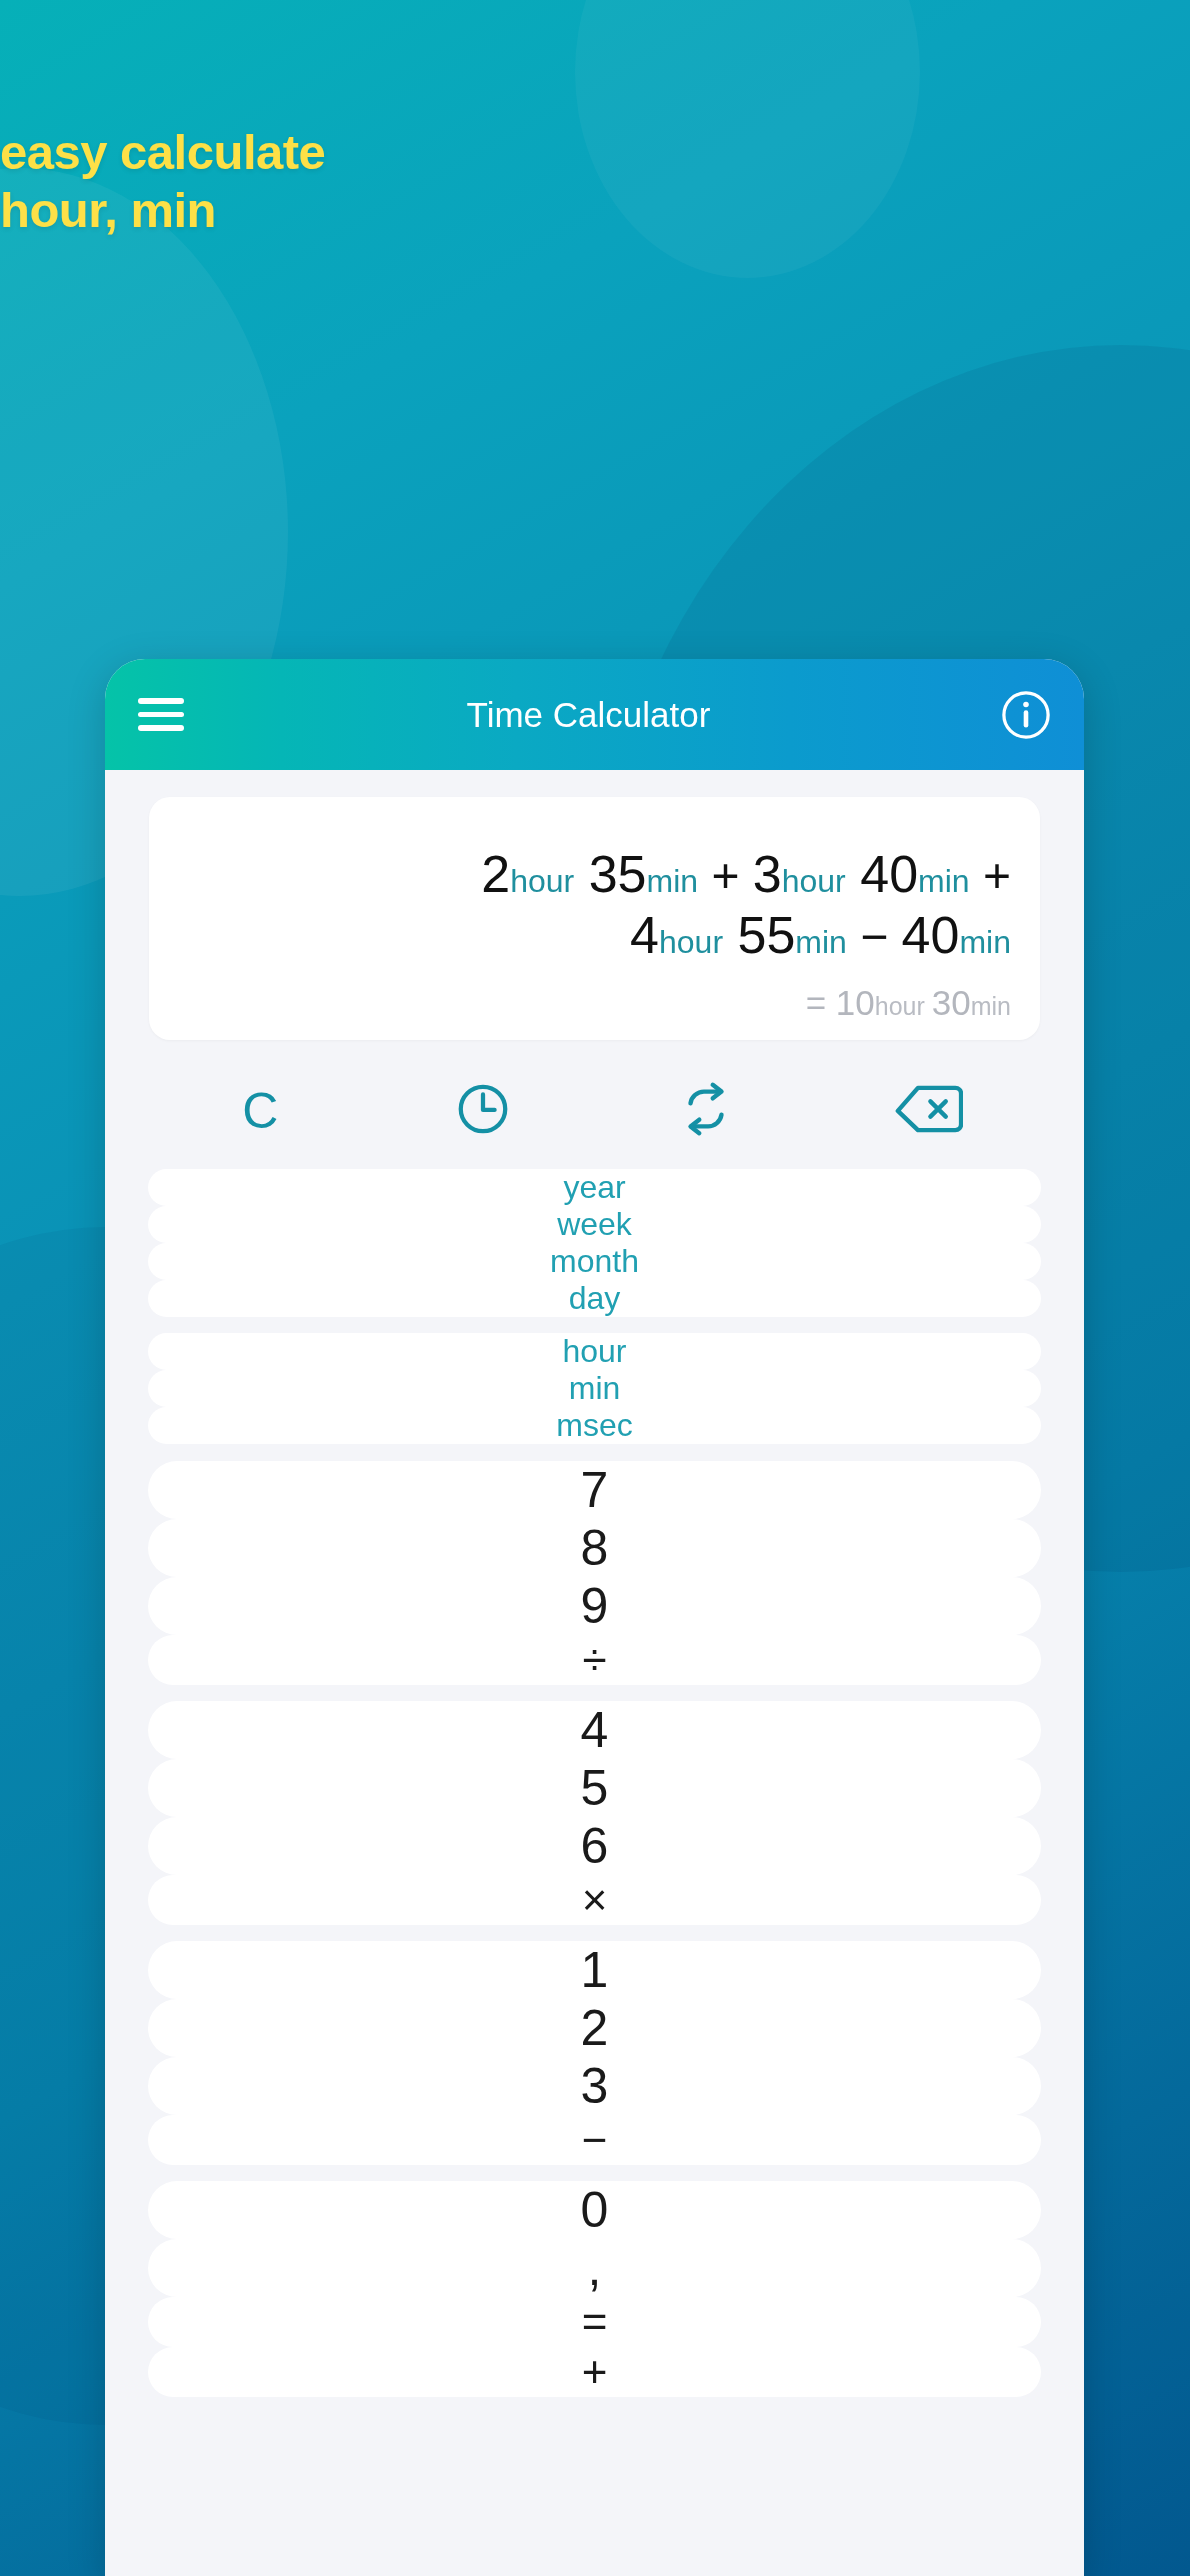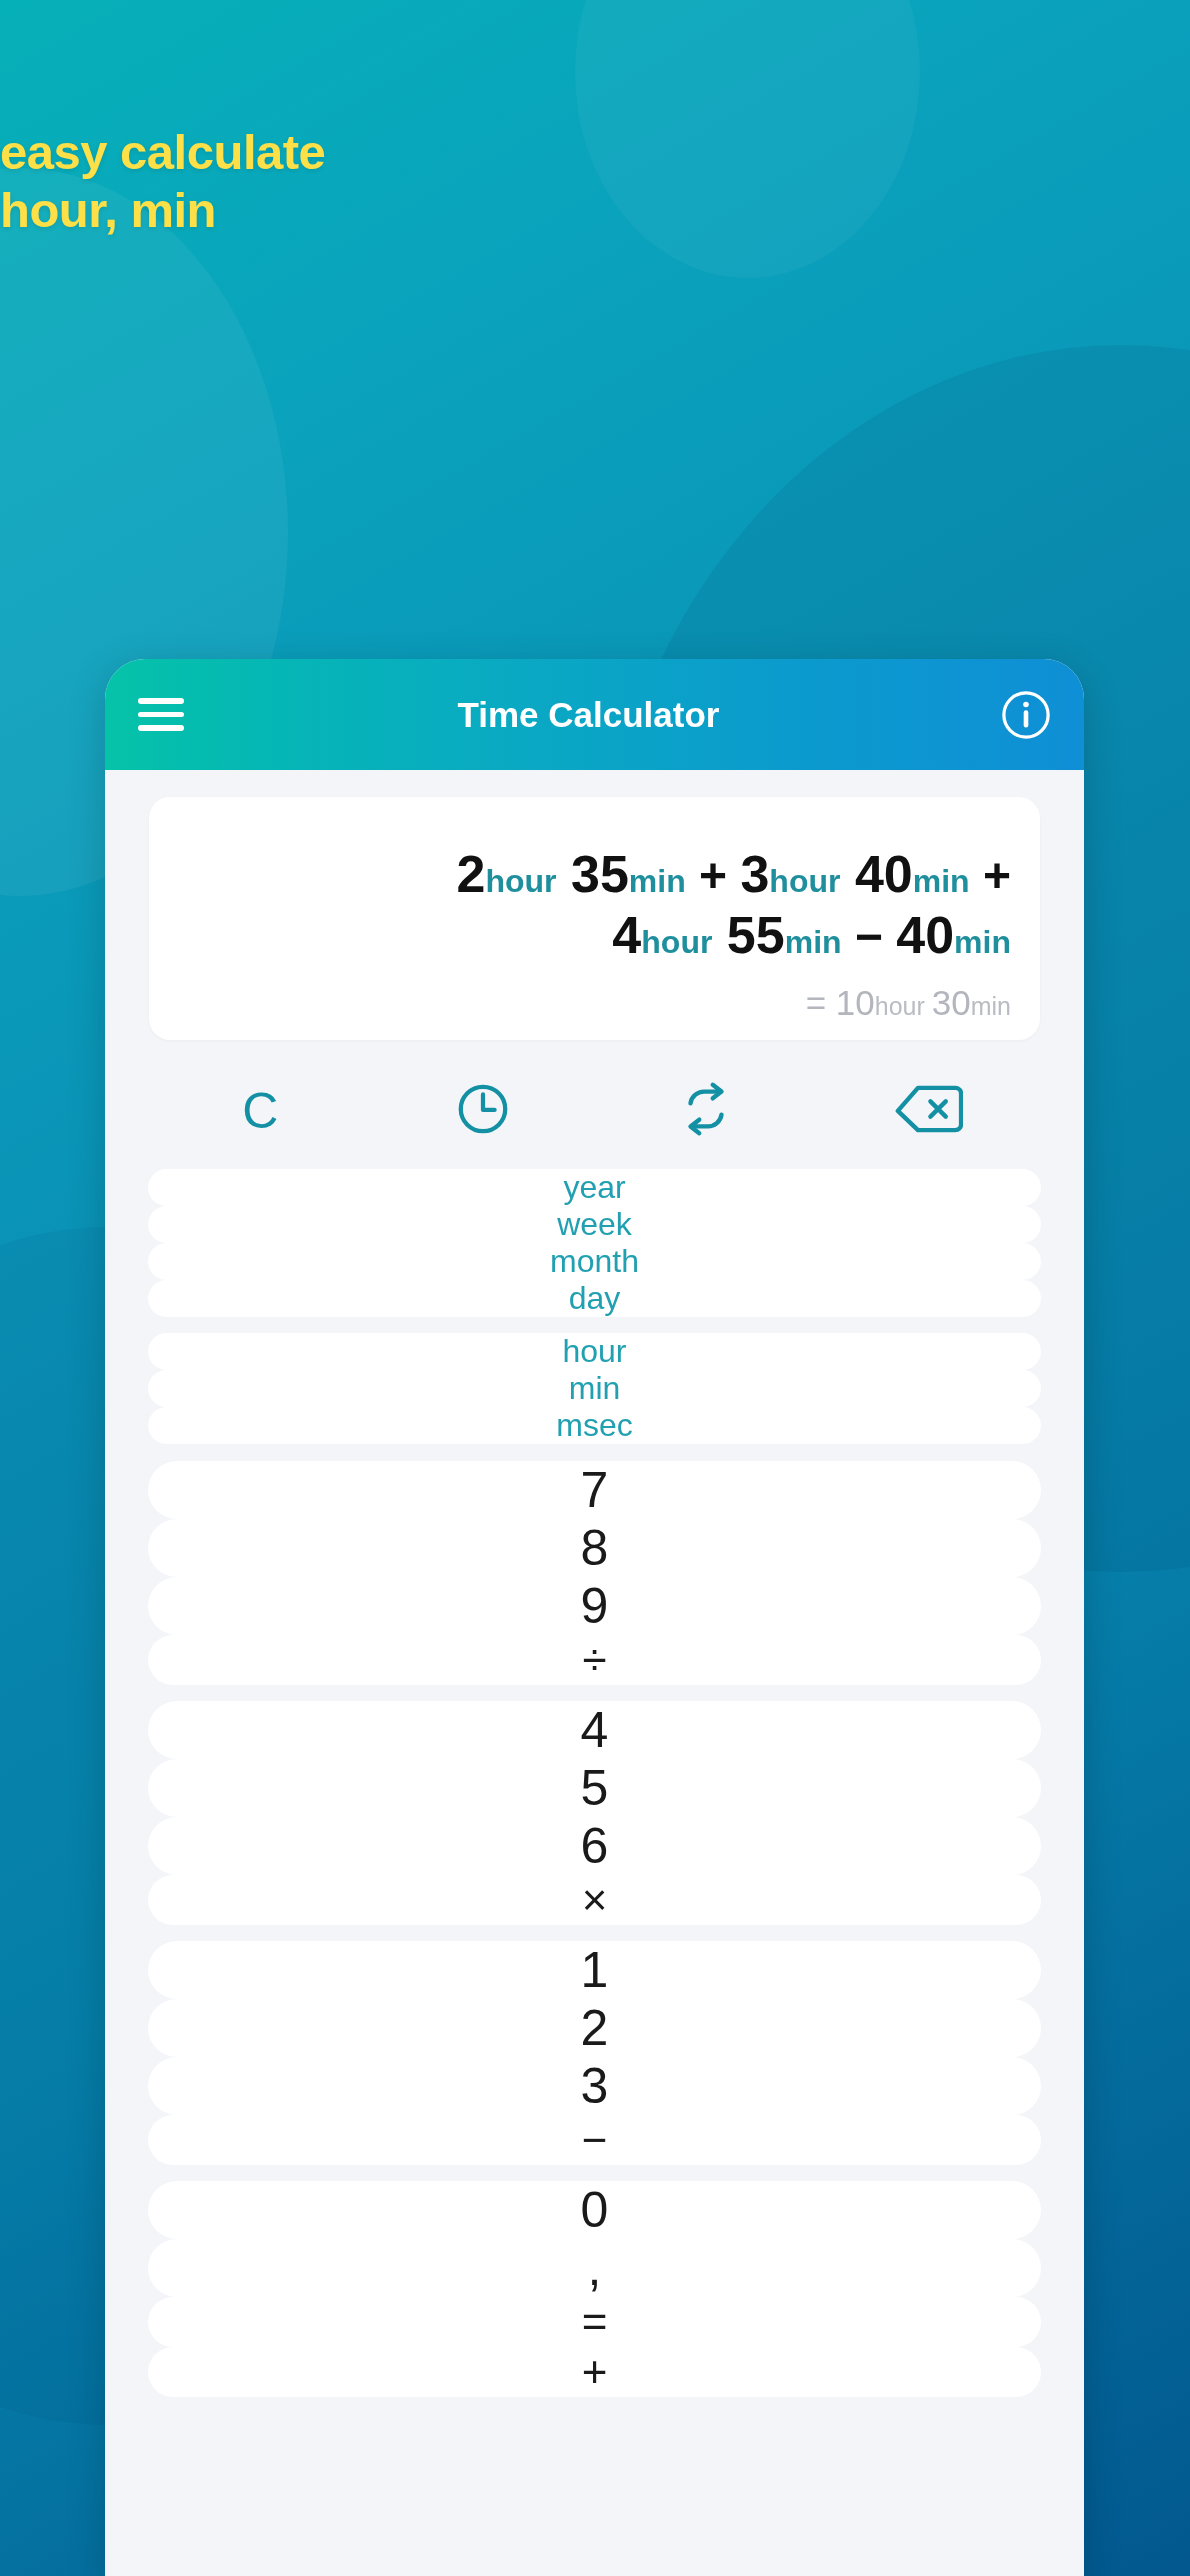--- a/index.html
+++ b/index.html
@@ -55,21 +55,21 @@
   }
 
   
   #appbar {
     position:relative; height:111px;
     background:linear-gradient(90deg,#05c3a8 0%,#05b6b6 18%,#0aa9c3 42%,#0b9bcd 70%,#0f8fd6 100%);
     display:flex; align-items:center; padding:0 33px;
   }
   #appbar-title {
     position:absolute; left:0; right:12px; text-align:center;
-    color:#fff; font-size:35px; font-weight:700; pointer-events:none;
+    color:#fff; font-size:35px; font-weight:400; pointer-events:none;
   }
   .menu-icon { position:relative; z-index:2; width:46px; height:33px;
     display:flex; flex-direction:column; justify-content:space-between; cursor:pointer; }
   .menu-icon span { display:block; height:5.8px; background:#fff; border-radius:2.9px; }
   .info-icon { position:absolute; right:33px; z-index:2; width:50px; height:50px; cursor:pointer; }
 
   
   #screen { background:#f4f5f9; padding:0 0 0 0; height:1806px; }
 
   
@@ -78,21 +78,21 @@
     background:#ffffff;
     border-radius:21px;
     min-height:243px;
     padding:19px 29px 17px 29px;
     display:flex; flex-direction:column; justify-content:flex-end;
     box-shadow:0 1px 2.9px rgba(0,0,0,0.04);
   }
   #expr-lines { text-align:right; color:#111; font-size:52px; line-height:1.16; font-weight:400; }
   #expr-lines .u { color:#1f8f9e; font-size:32px; }
   #expr-lines .op { font-size:48px; }
-  #expr-lines .ln { display:block;font-weight:bold; }
+  #expr-lines .ln { display:block; }
   #expr-result { text-align:right; margin-top:18px; color:#b3b6bd; font-size:35px; }
   #expr-result .u { font-size:25px; color:#b9bcc3; }
 
   
   #fnrow { display:flex; margin:33px 44px 0 44px; }
   .fn { flex:1; display:flex; align-items:center; justify-content:center;
         height:75px; cursor:pointer; color:#1490a5; }
   .fn .c-letter { font-size:50px; font-weight:400; line-height:1; }
 
   

